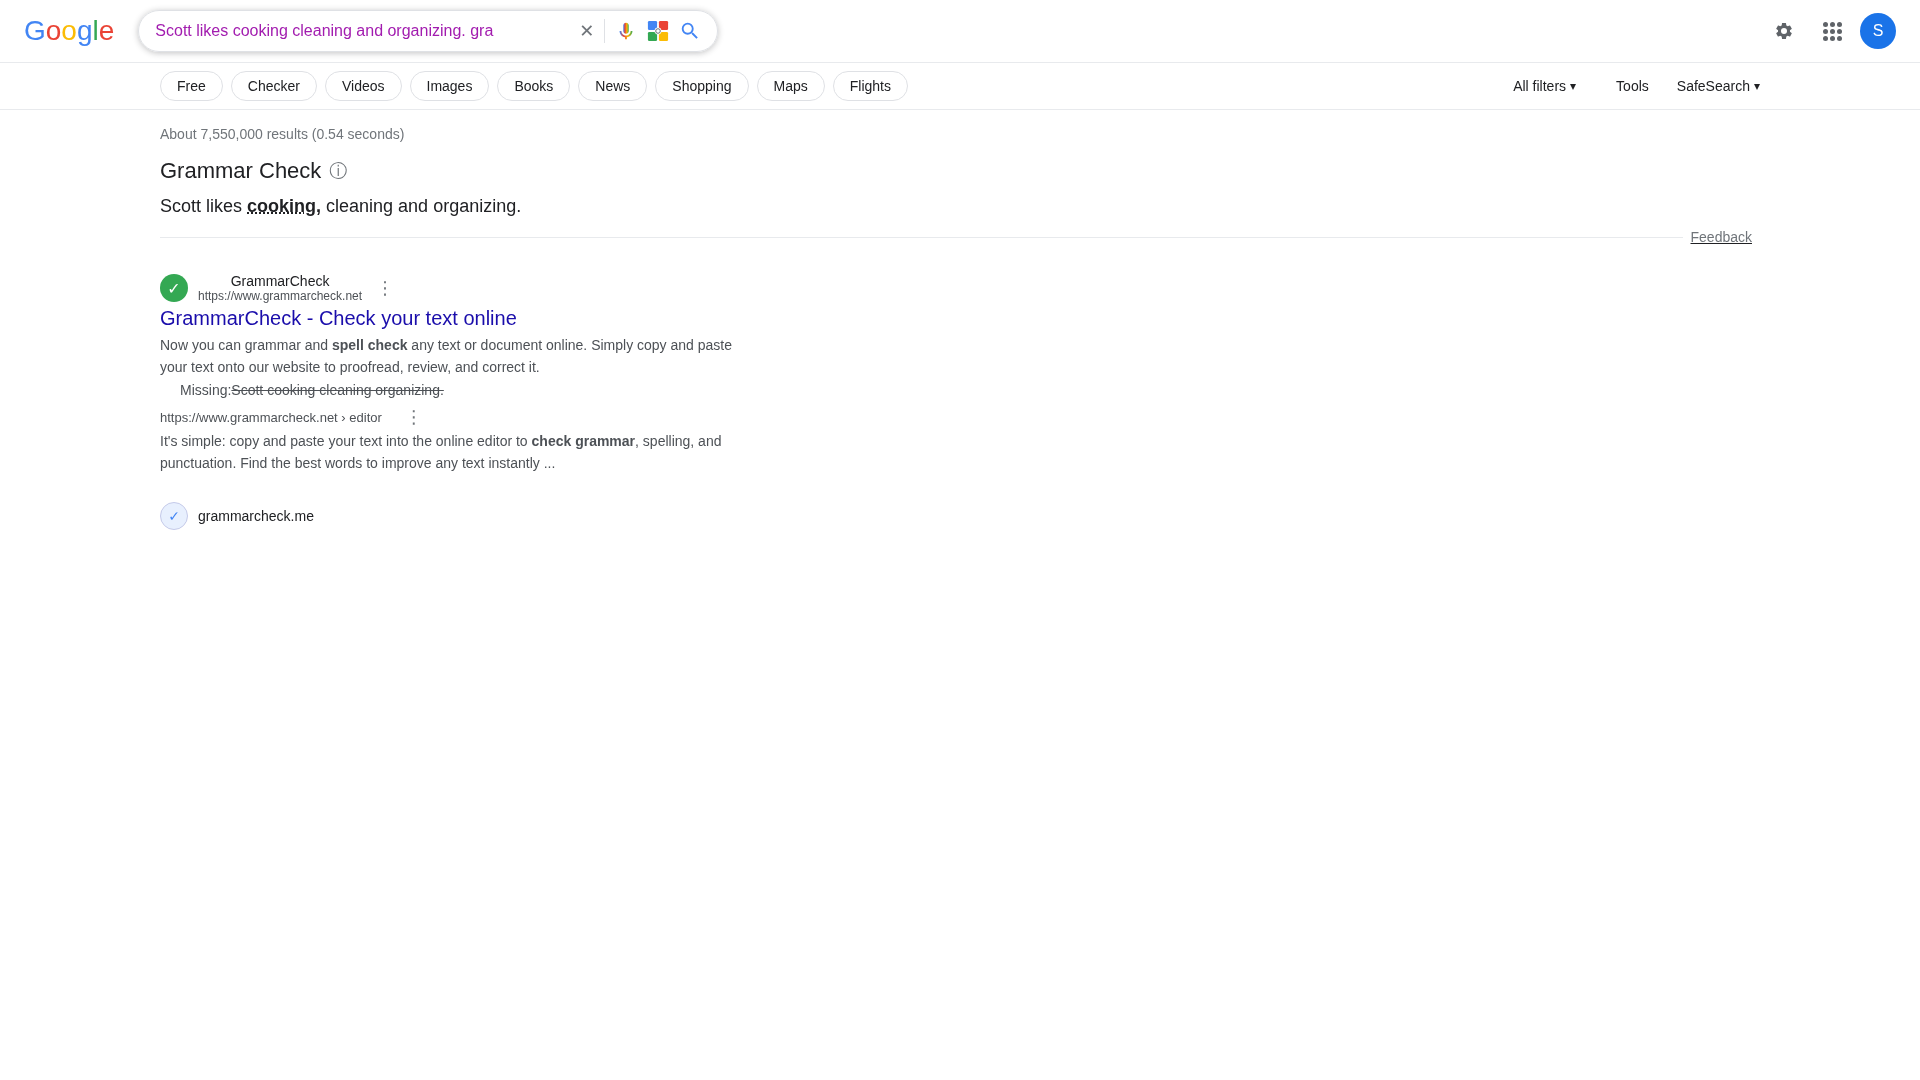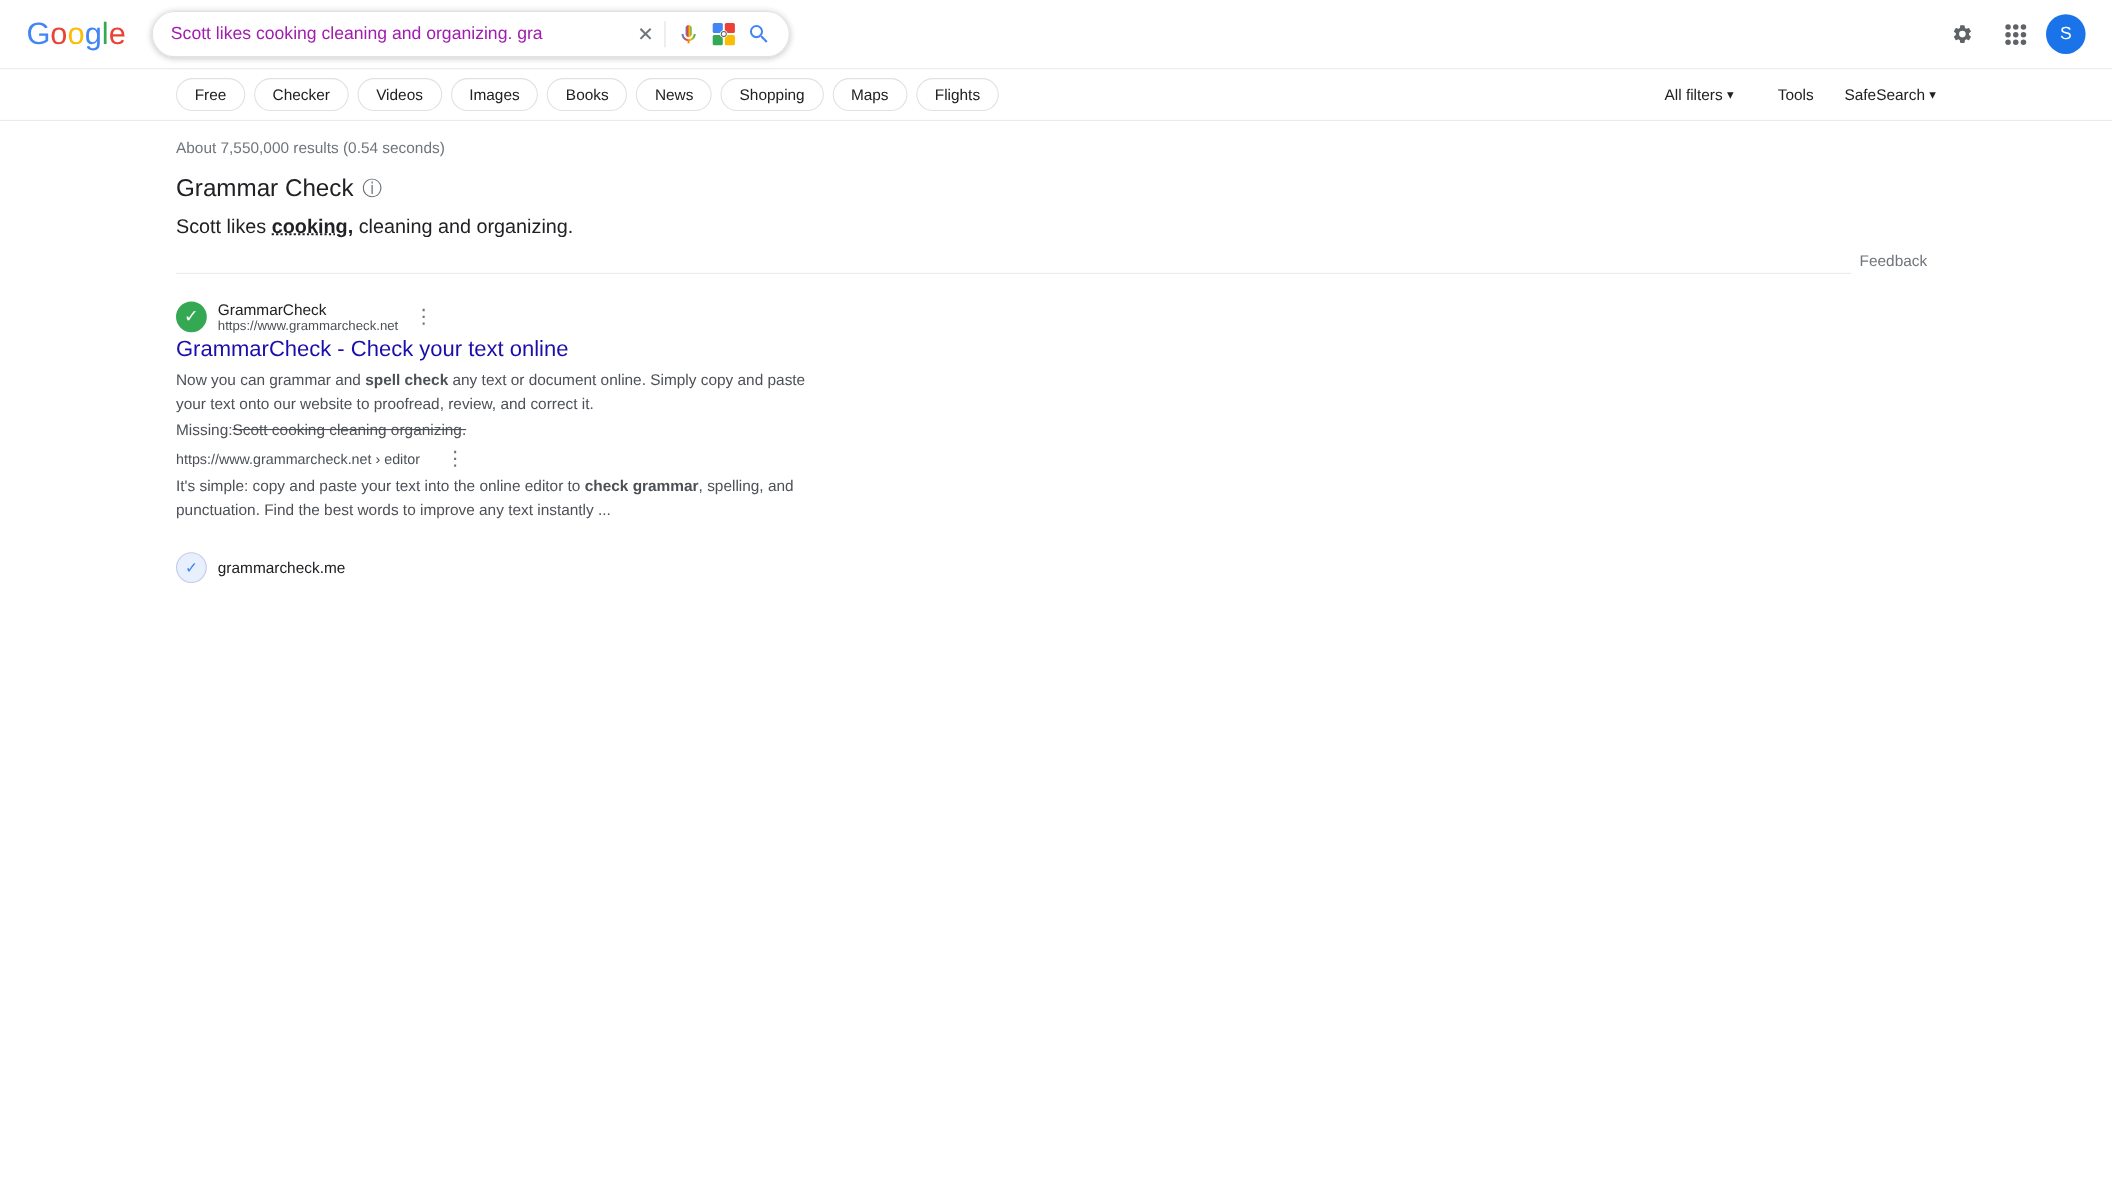--- a/index.html
+++ b/index.html
@@ -39,40 +39,40 @@
     .main { padding: 16px 160px; }
     .results-count { color: #70757a; font-size: 14px; margin-bottom: 16px; }
 
     
     .grammar-widget { margin-bottom: 24px; }
     .grammar-title { display: flex; align-items: center; gap: 8px; font-size: 22px; font-weight: 400; margin-bottom: 12px; }
     .grammar-title-info { color: #70757a; font-size: 18px; cursor: pointer; }
     .grammar-sentence { font-size: 18px; margin-bottom: 8px; }
     .grammar-bold { font-weight: bold; }
     .grammar-underline { text-decoration: underline; text-decoration-style: dotted; }
-    .feedback-line { display: flex; align-items: flex-end; margin-top: 8px; }
+    .feedback-line { display: flex; align-items: center; margin-top: 8px; text-decoration: underline; }
     .feedback-divider { flex: 1; height: 1px; background: #e8eaed; }
     .feedback-btn { color: #70757a; font-size: 14px; cursor: pointer; padding: 4px 8px; }
 
     
     .result-item { margin-bottom: 28px; max-width: 600px; }
     .result-source { display: flex; align-items: center; gap: 10px; margin-bottom: 4px; }
     .result-favicon { width: 28px; height: 28px; border-radius: 50%; display: flex; align-items: center; justify-content: center; overflow: hidden; }
     .favicon-green { background: #34a853; }
     .favicon-blue { background: #e8f0fe; border: 1px solid #c5cae9; }
     .favicon-check { color: white; font-size: 16px; }
     .result-domain-info { display: flex; flex-direction: column; }
-    .result-domain-name { font-size: 14px; font-weight: 500; color: #202124; }
+    .result-domain-name { font-size: 14px; font-weight: 500; color: #202124; text-align: center; }
     .result-url { font-size: 12px; color: #4d5156; }
     .result-more { color: #70757a; cursor: pointer; font-size: 18px; display: flex; align-items: center; margin-left: 4px; }
     .result-title { font-size: 20px; color: #1a0dab; font-weight: 400; margin-bottom: 4px; cursor: pointer; text-decoration: none; display: block; }
     .result-desc { font-size: 14px; color: #4d5156; line-height: 1.58; }
     .result-bold { font-weight: bold; }
     .result-strikethrough { text-decoration: line-through; color: #4d5156; }
-    .result-missing { font-size: 14px; color: #4d5156; margin-top: 4px; }
+    .result-missing { font-size: 14px; color: #4d5156; margin-top: 4px; margin-left: 20px; }
 
     .sub-result { margin-top: 8px; padding-left: 0; }
     .sub-result-url-row { display: flex; align-items: center; gap: 19px; margin-bottom: 2px; }
     .sub-result-url { font-size: 13px; color: #4d5156; }
     .grid-icon { display: grid; grid-template-columns: 1fr 1fr 1fr; gap: 2px; width: 18px; height: 18px; }
     .grid-dot { background: #5f6368; border-radius: 50%; width: 5px; height: 5px; }
 
     
     .mic-svg { width: 22px; height: 22px; }
     .lens-svg { width: 22px; height: 22px; }

